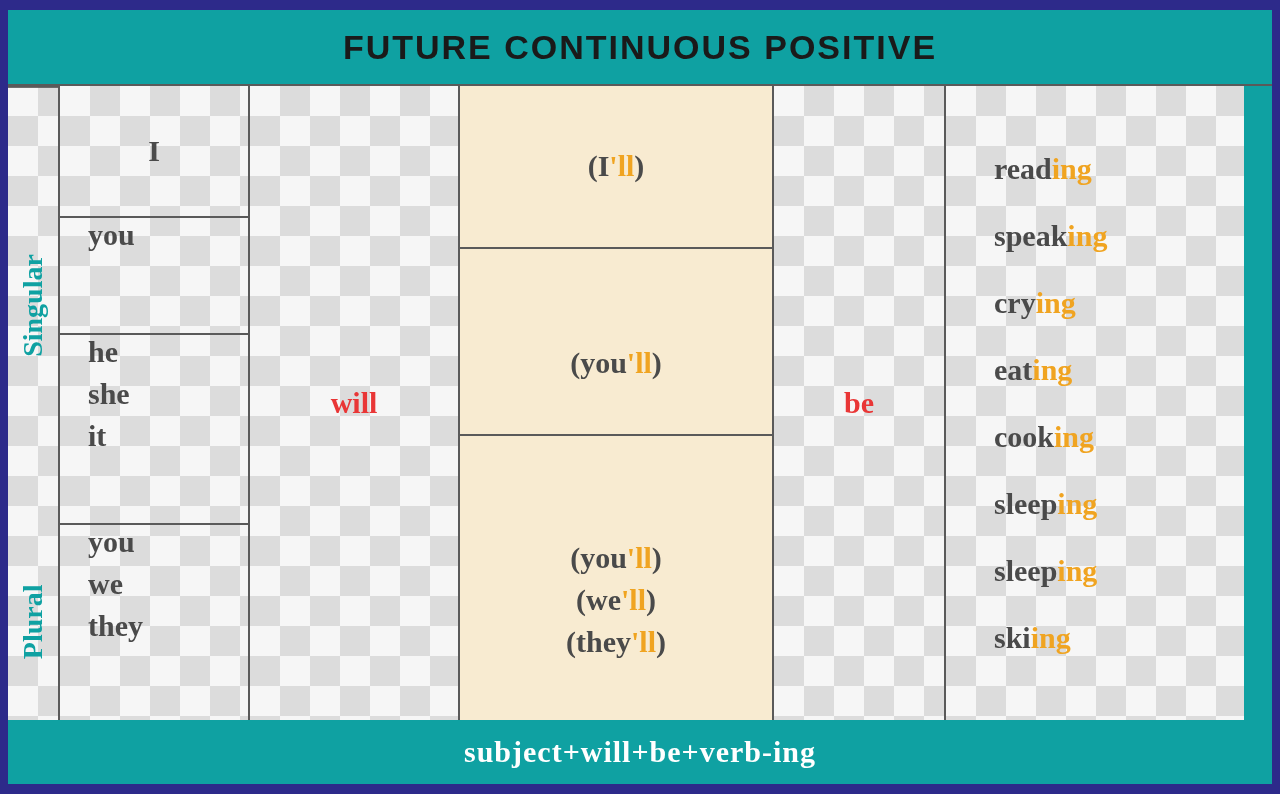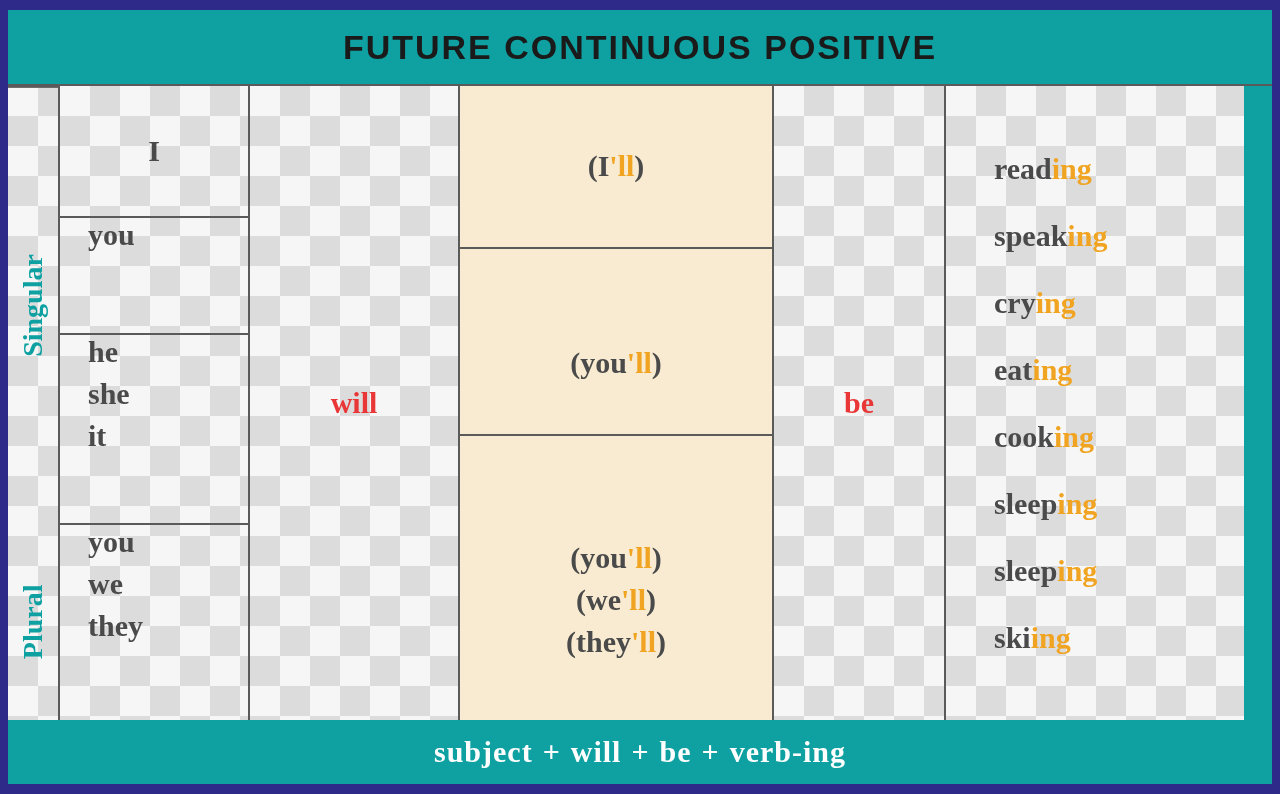--- a/index.html
+++ b/index.html
@@ -131,21 +131,20 @@
   .footer {
     height: 64px;
     display: flex;
     align-items: center;
     justify-content: center;
     color: #ffffff;
     font-size: 30px;
     font-family: "Comic Sans MS", cursive;
     font-weight: 600;
     letter-spacing: 1px;
-    gap: 10px;
   }
   .paren { letter-spacing: 0; }
 </style>
 </head>
 <body>
 
 <div class="outer">
   <div class="frame">
 
     <div class="title-band">

